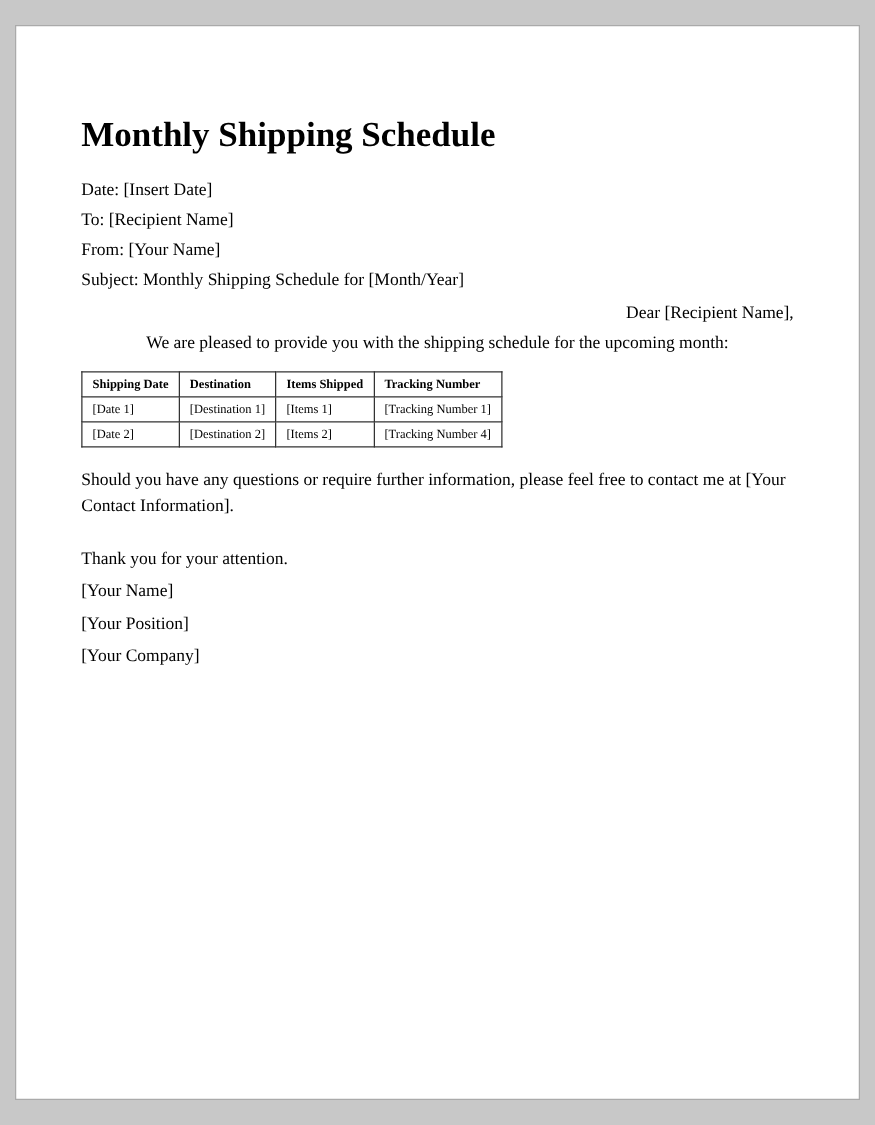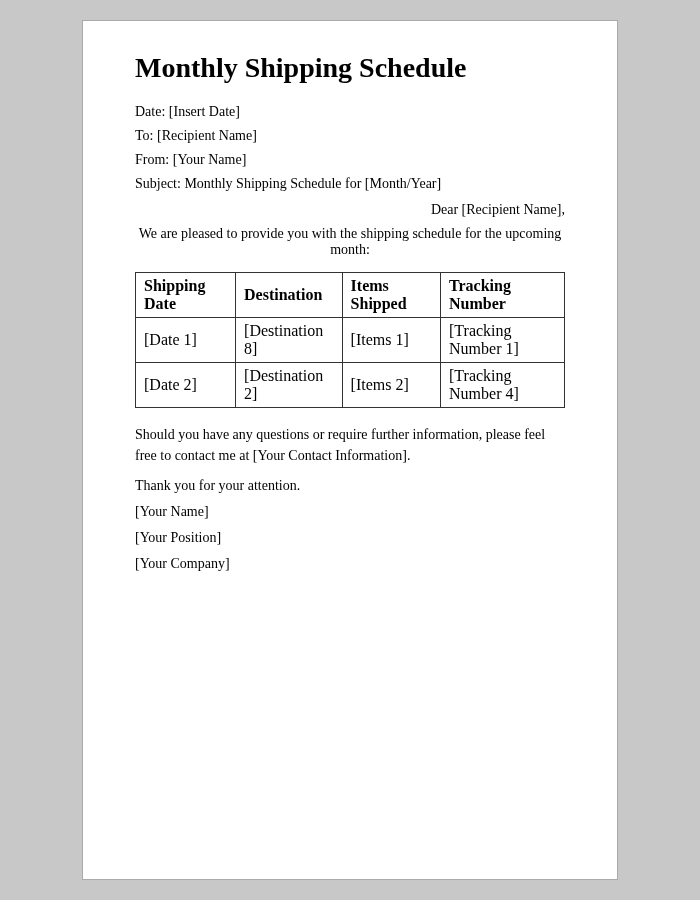--- a/index.html
+++ b/index.html
@@ -11,25 +11,25 @@
     body {
       background: #c8c8c8;
       display: flex;
       justify-content: center;
       align-items: center;
       min-height: 100vh;
       font-family: 'Times New Roman', Times, serif;
     }
 
     .page {
-      width: 536px;
+      width: 676px;
       min-height: 860px;
       background: #ffffff;
       border: 1px solid #aaaaaa;
-      padding: 31px 52px;
+      padding: 72px 52px;
       position: relative;
     }
 
     .title {
       font-size: 28px;
       font-weight: bold;
       margin-bottom: 20px;
       font-family: 'Times New Roman', Times, serif;
     }
 
@@ -48,37 +48,37 @@
 
     .intro-text {
       font-size: 14px;
       margin-bottom: 14px;
       text-align: center;
     }
 
     table {
       border-collapse: collapse;
       margin-bottom: 16px;
-      font-size: 16px;
+      font-size: 10px;
     }
 
     table th, table td {
       border: 1px solid #333;
       padding: 4px 8px;
       text-align: left;
       font-family: 'Times New Roman', Times, serif;
     }
 
     table th {
       font-weight: bold;
     }
 
     .body-text {
       font-size: 14px;
-      margin-bottom: 12px;
+      margin-bottom: 24px;
       line-height: 1.5;
     }
 
     .closing-line {
       font-size: 14px;
       margin-bottom: 10px;
     }
   </style>
 </head>
 <body>
@@ -101,21 +101,21 @@
       <tr>
         <th>Shipping Date</th>
         <th>Destination</th>
         <th>Items Shipped</th>
         <th>Tracking Number</th>
       </tr>
     </thead>
     <tbody id="table-body">
     <tr>
           <td>[Date 1]</td>
-          <td>[Destination 8]</td>
+          <td>[Destination 1]</td>
           <td>[Items 1]</td>
           <td>[Tracking Number 1]</td>
         </tr>
         <tr>
           <td>[Date 2]</td>
           <td>[Destination 2]</td>
           <td>[Items 2]</td>
           <td>[Tracking Number 4]</td>
         </tr>
       </tbody>

